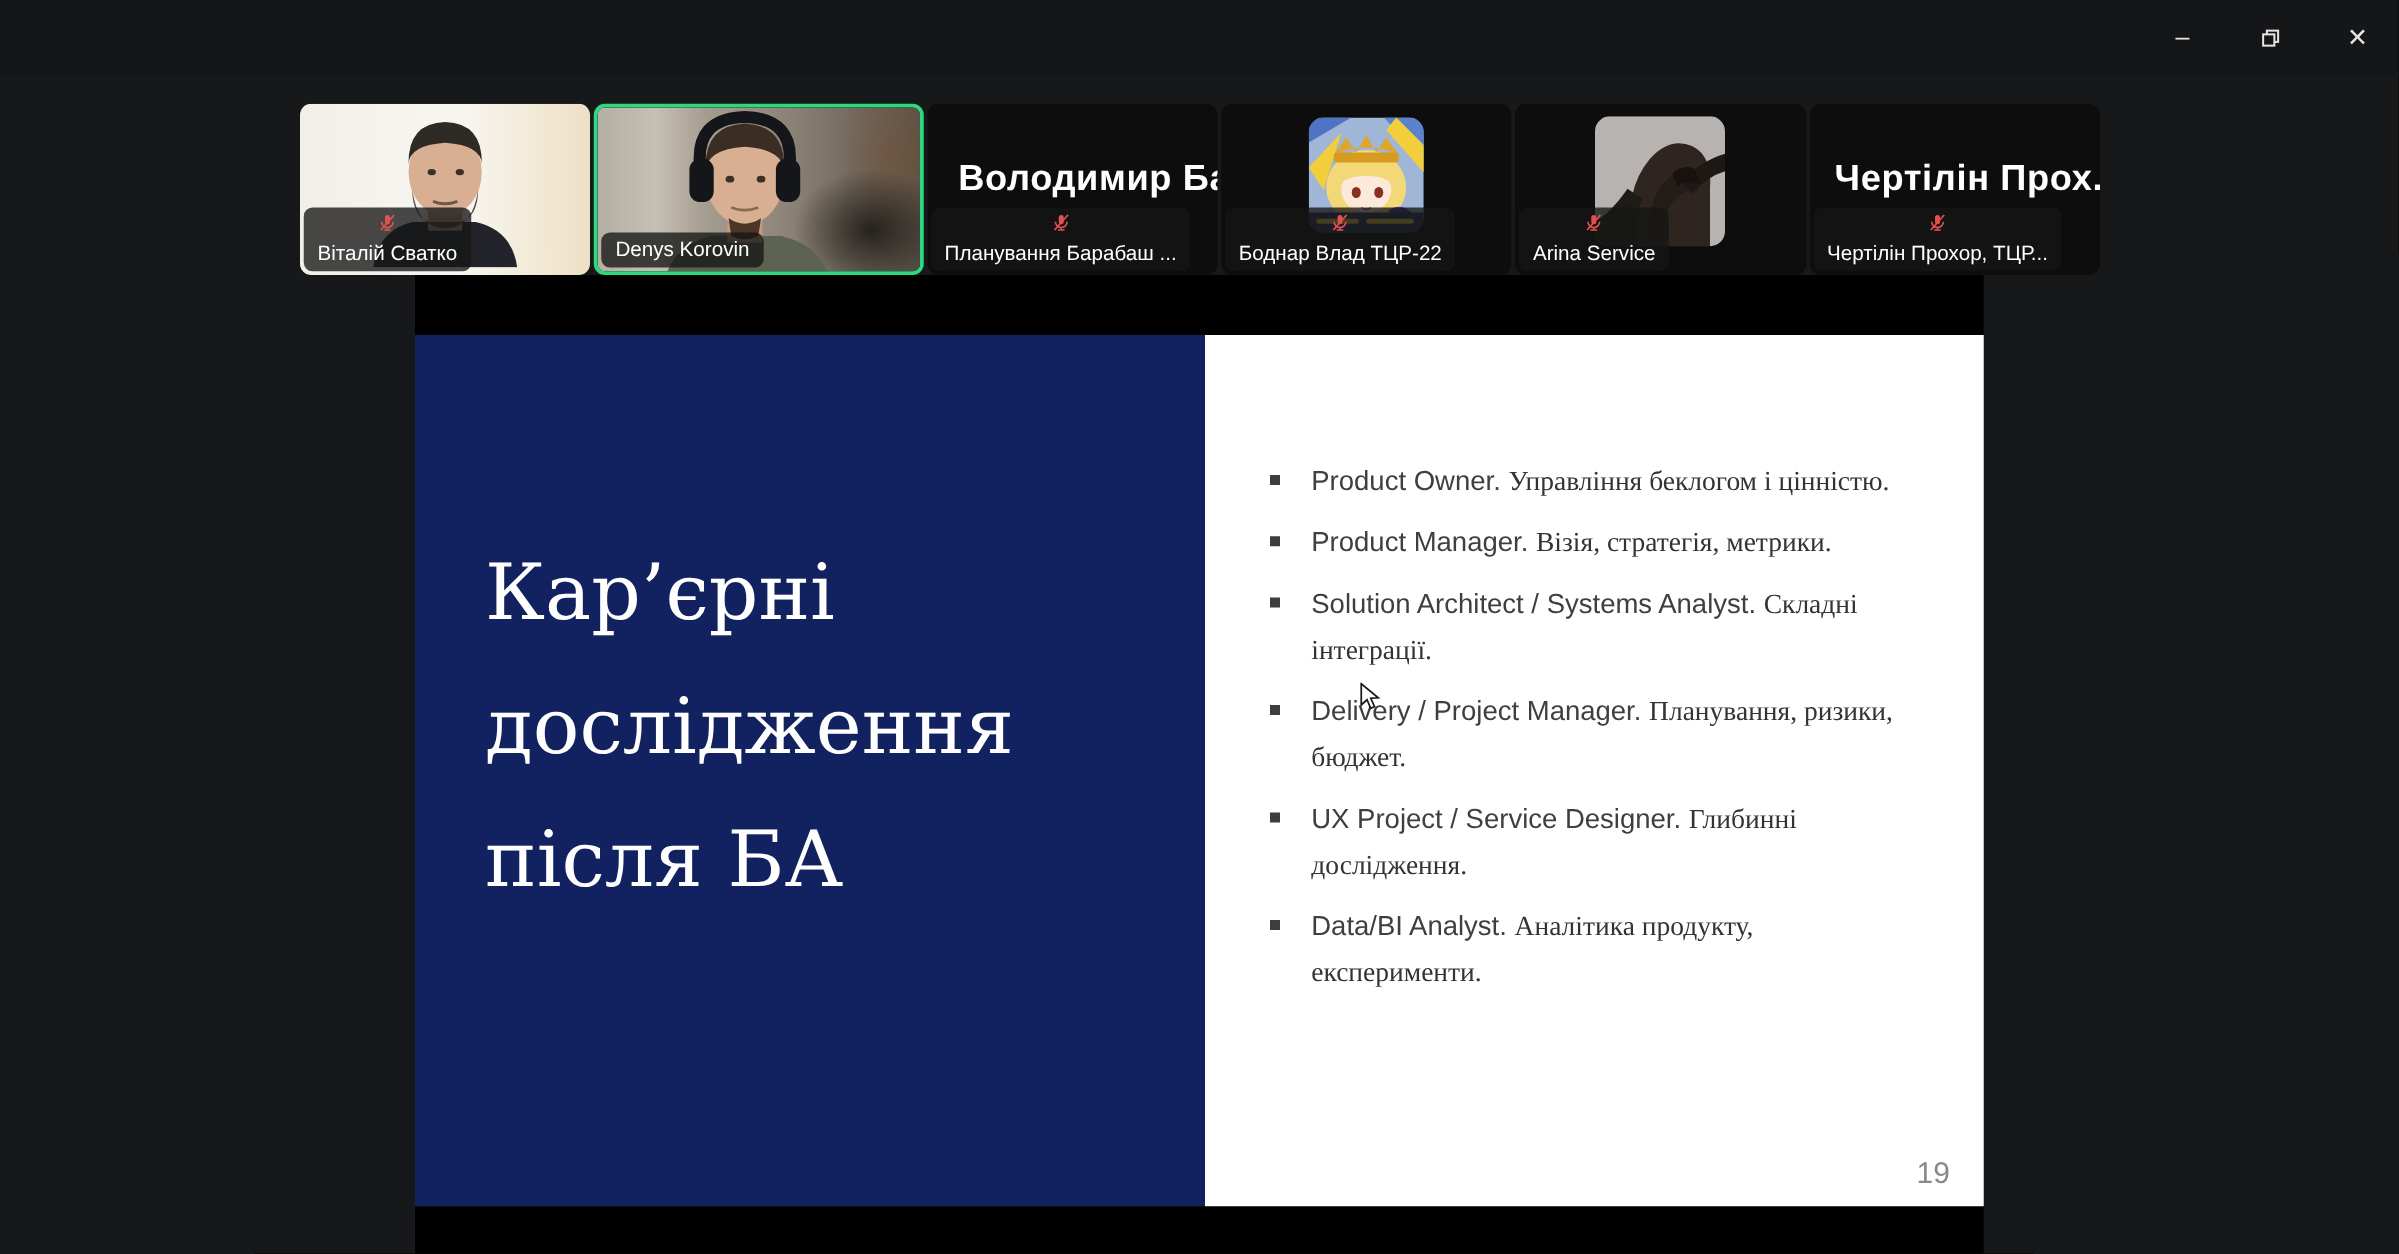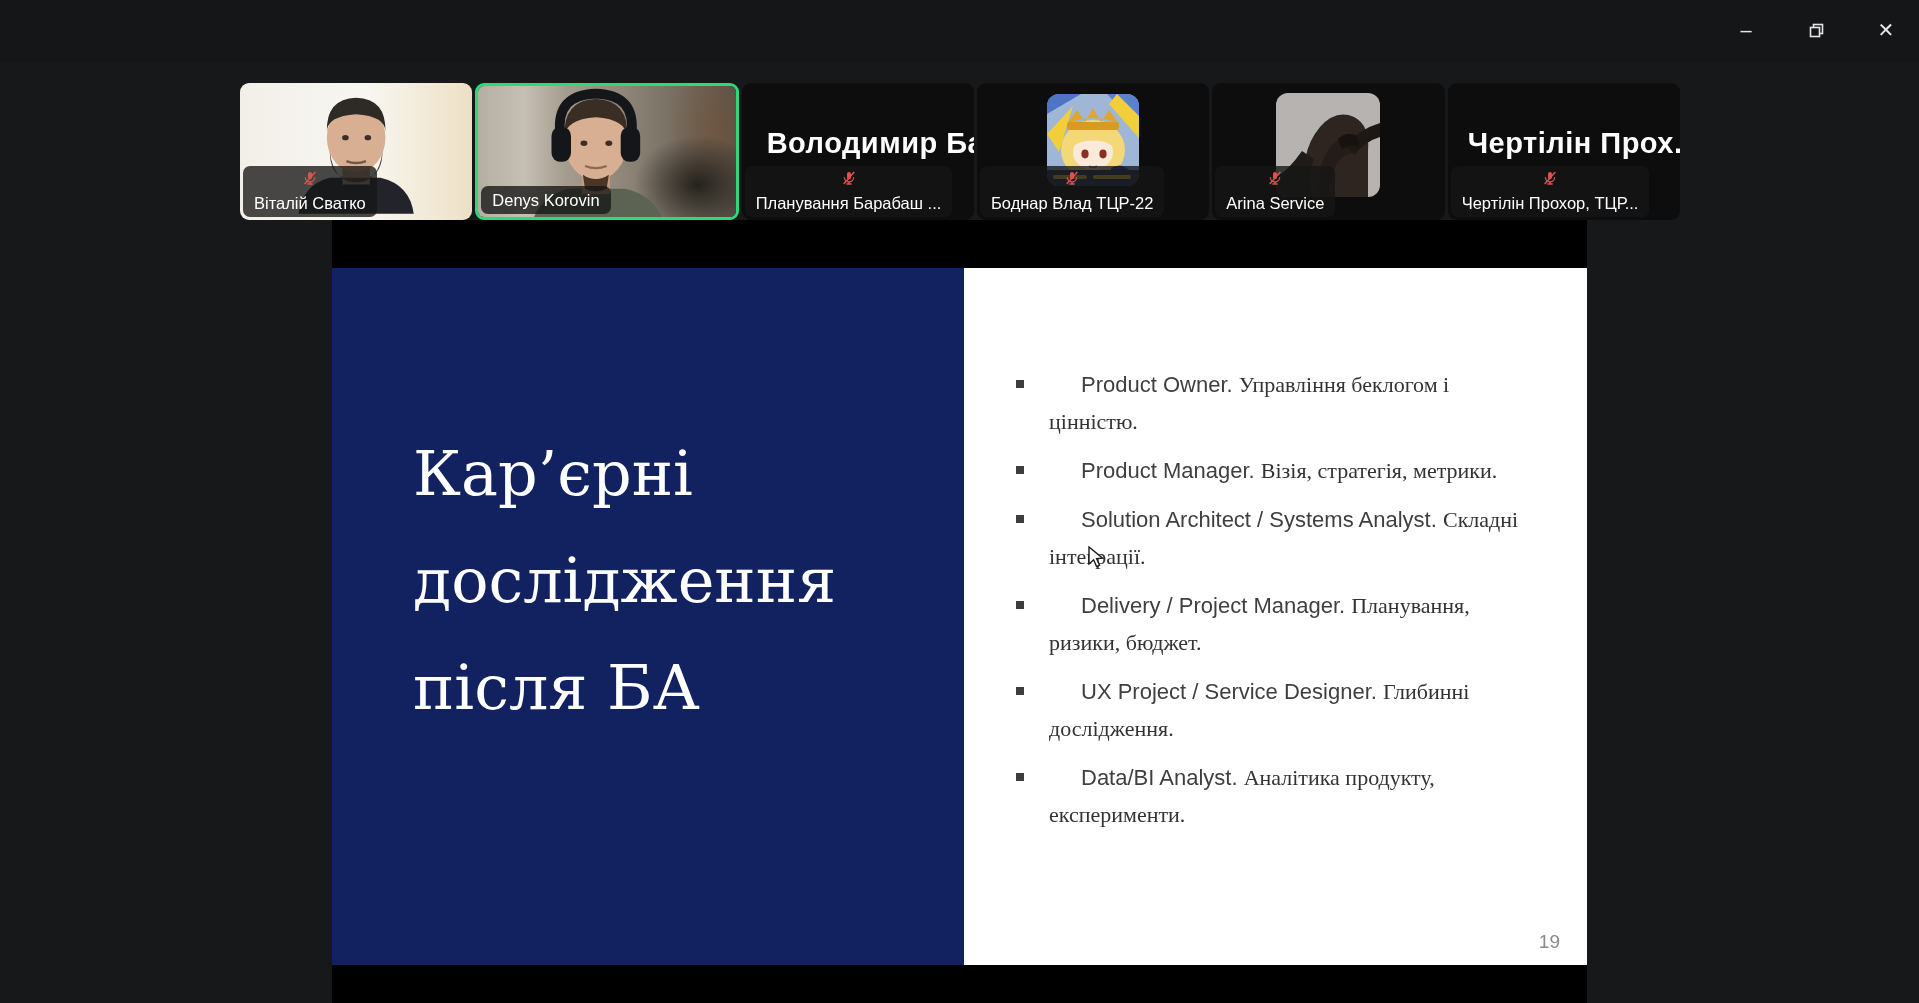--- a/index.html
+++ b/index.html
@@ -56,39 +56,39 @@
   .screen-share {
     position: absolute; left: 332px; top: 220px; width: 1255px; height: 783px;
     background: #000;
   }
   .slide {
     position: absolute; left: 0; top: 48px; width: 1255px; height: 697px;
     display: flex;
   }
   .slide-left { width: 632px; height: 100%; background: #12215f; }
   .slide-title {
-    margin: 152px 0 0 81px; color: #ffffff;
+    margin: 152px 0 0 56px; color: #ffffff;
     font-family: "DejaVu Serif", serif; font-size: 62px; line-height: 107px;
     font-weight: normal;
   }
   .slide-right { position: relative; flex: 1 1 0; background: #ffffff; }
   .bullets { list-style: none; padding: 98px 58px 0 85px; }
   .bullets li {
     position: relative; margin-bottom: 12px;
     font-size: 22px; line-height: 37px; color: #363636;
   }
   .bullets li::before {
     content: ""; position: absolute; left: -33px; top: 14px;
     width: 8px; height: 8px; background: #3d3d3d;
   }
-  .bullet-lead { font-family: "Liberation Sans", sans-serif; color: #3f3f3f; margin-left: 32px; }
+  .bullet-lead { font-family: "Liberation Sans", sans-serif; color: #3f3f3f; }
   .bullet-rest { font-family: "Liberation Serif", serif; color: #333333; }
   .page-number {
     position: absolute; right: 27px; bottom: 12px;
-    color: #8a8a8a; font-size: 19px;
+    color: #8a8a8a; font-size: 24px;
   }
   
   .cursor { position: absolute; left: 1088px; top: 546px; pointer-events: none; }
 </style>
 </head>
 <body>
 
 <div class="app">
 
   <div class="titlebar">

